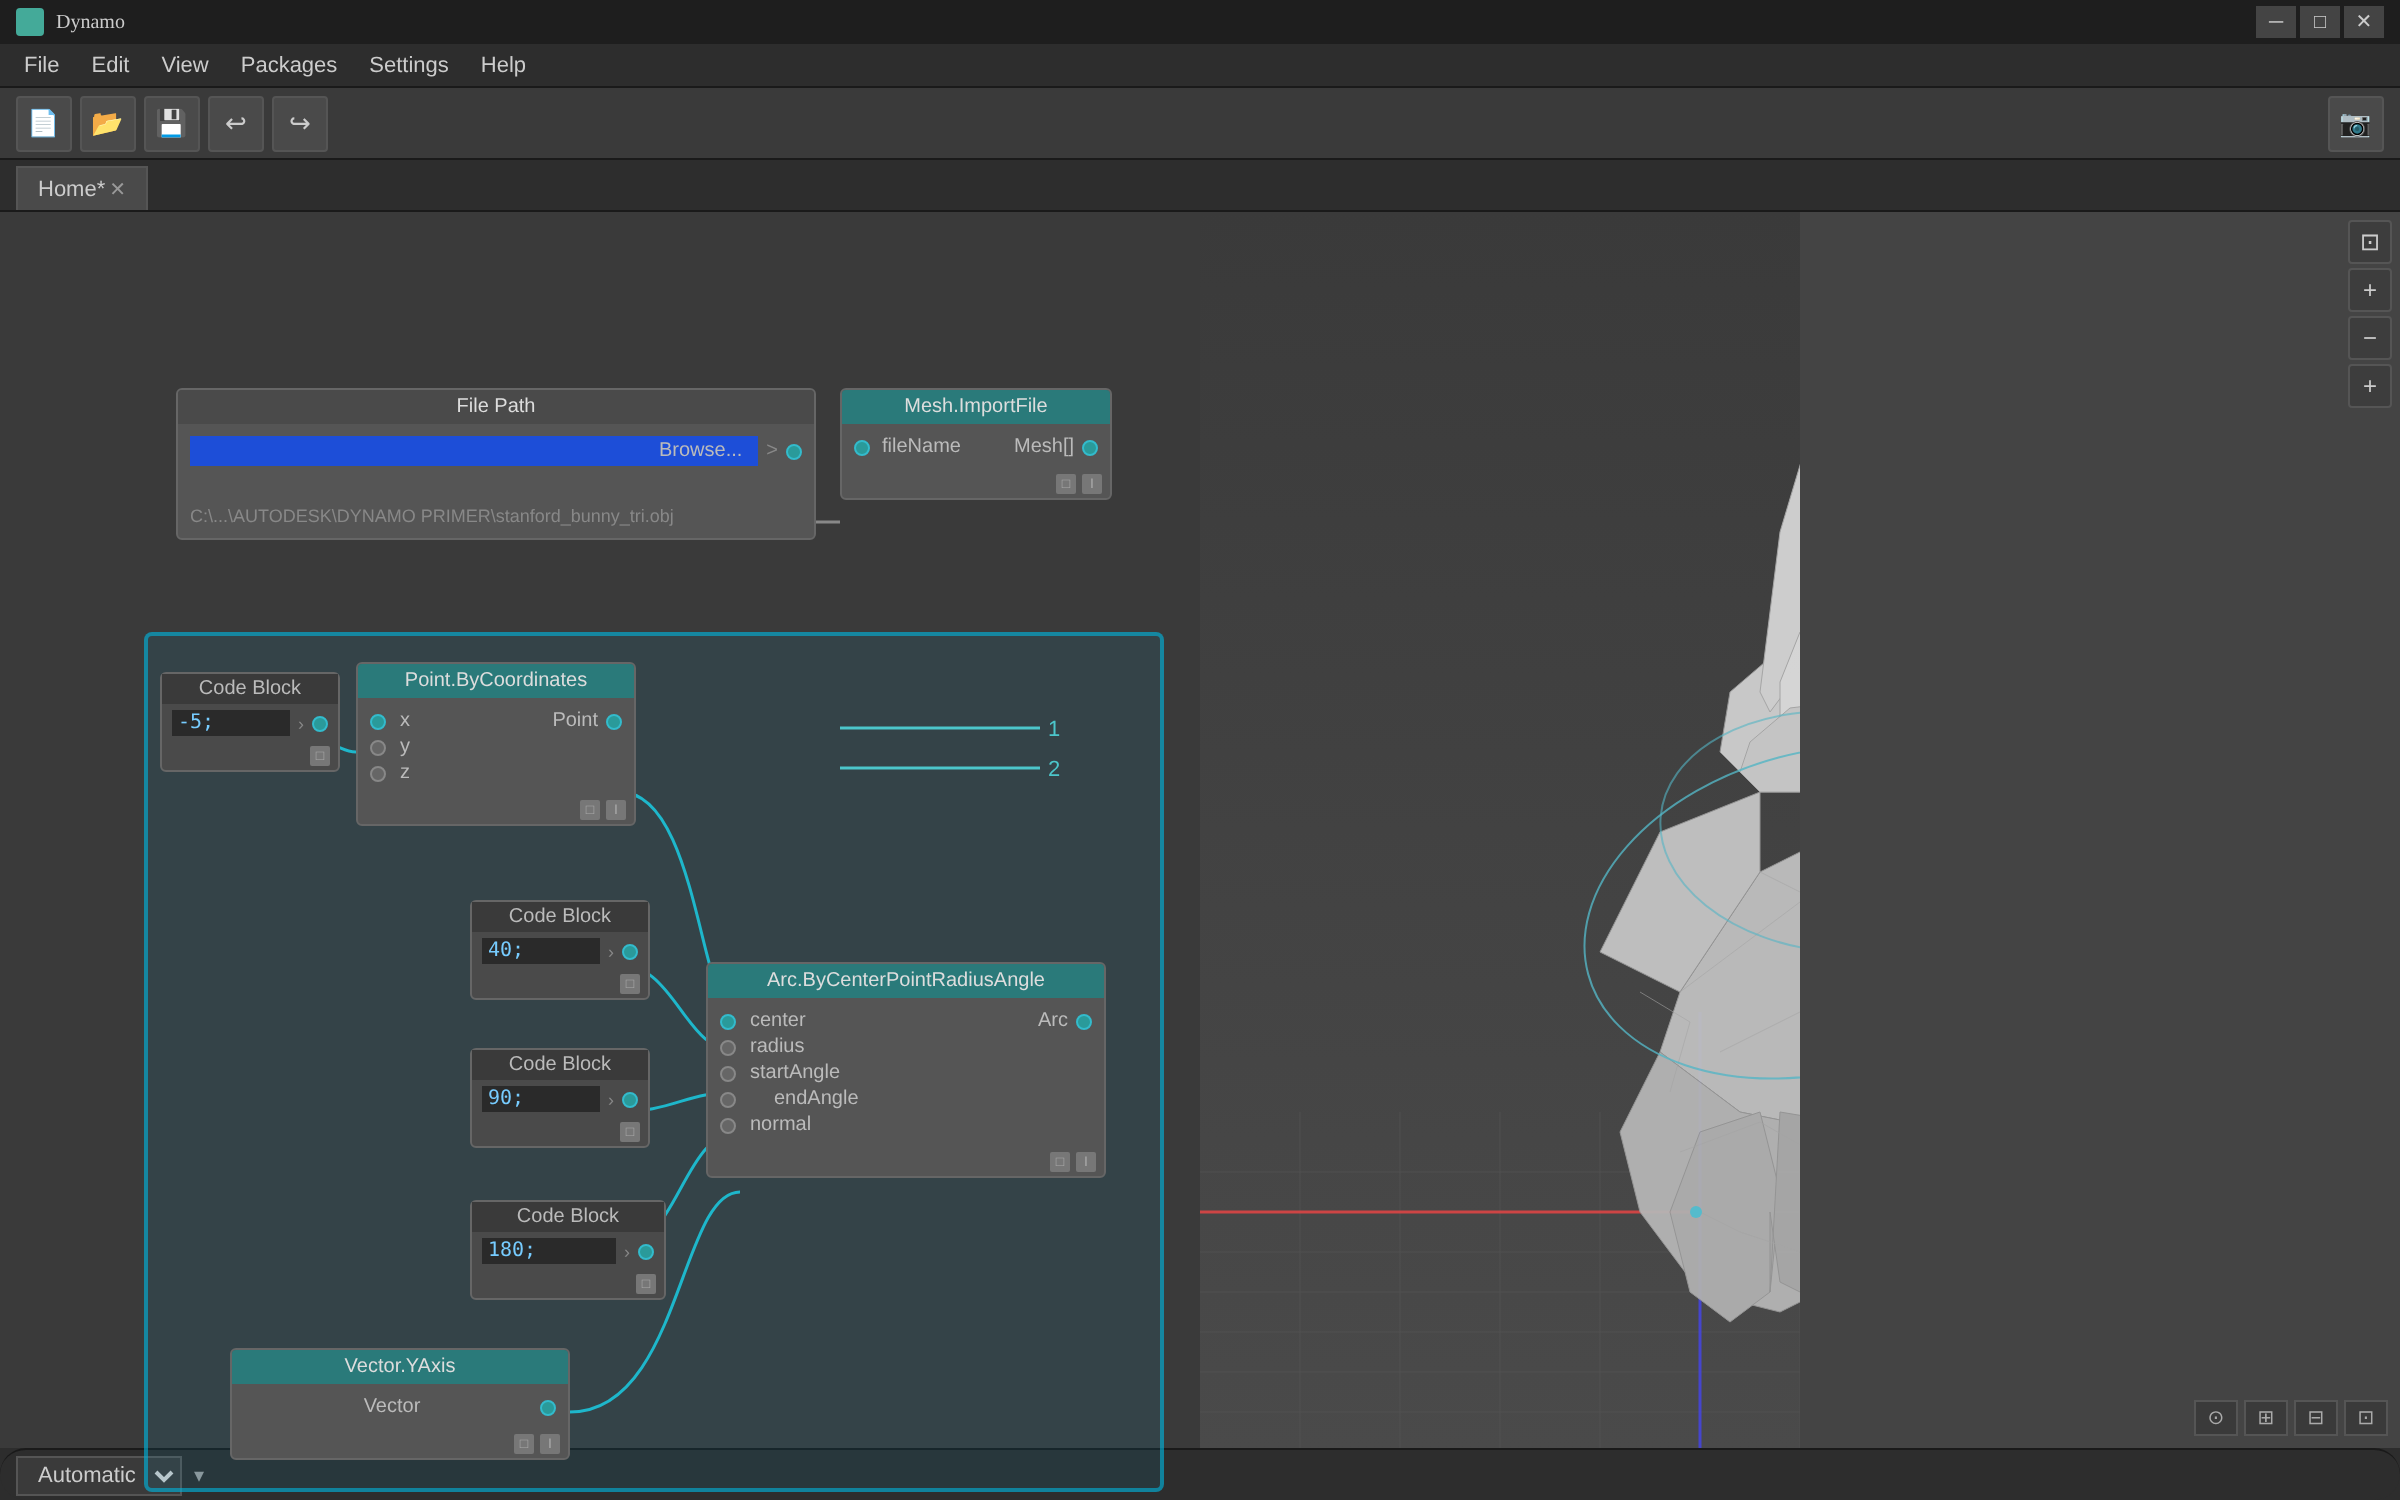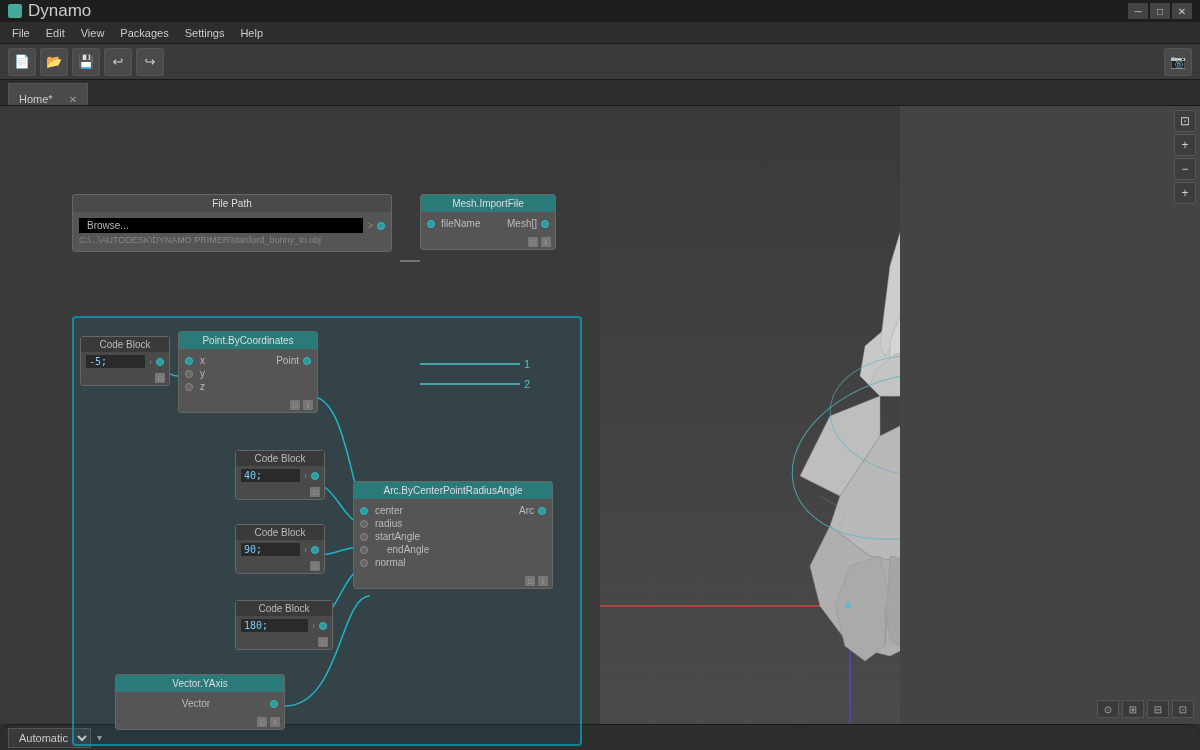--- a/index.html
+++ b/index.html
@@ -9,21 +9,21 @@
     #title-bar {
       height: 22px;
       background: #1e1e1e;
       display: flex;
       align-items: center;
       padding: 0 8px;
       justify-content: space-between;
     }
     #title-bar-left { display: flex; align-items: center; gap: 6px; }
     #title-bar-icon { width: 14px; height: 14px; background: #4a9; border-radius: 2px; }
-    #title-bar-title { color: #ccc; font-size: 17px; }
+    #title-bar-title { color: #ccc; font-size: 10px; font-family: Liberation Serif, serif; }
     #title-bar-controls { display: flex; gap: 2px; }
     .title-btn { width: 20px; height: 16px; background: #444; border: none; color: #ccc; font-size: 10px; cursor: pointer; display: flex; align-items: center; justify-content: center; }
 
     
     #menu-bar {
       height: 22px;
       background: #2d2d2d;
       display: flex;
       align-items: center;
       padding: 0 4px;
@@ -58,21 +58,21 @@
       align-items: flex-end;
       padding-left: 8px;
       border-bottom: 1px solid #1a1a1a;
     }
     .tab {
       height: 22px;
       background: #3c3c3c;
       border: 1px solid #555;
       border-bottom: none;
       padding: 0 10px;
-      display: flex; align-items: flex-end; gap: 16px;
+      display: flex; align-items: center; gap: 2px;
       color: #ccc; font-size: 11px; cursor: pointer;
     }
     .tab.active { background: #4a4a4a; }
     .tab-close { color: #999; font-size: 10px; cursor: pointer; }
 
     
     #main-area {
       height: calc(750px - 22px - 22px - 36px - 26px - 26px);
       display: flex;
       position: relative;
@@ -190,21 +190,21 @@
       left: 72px; top: 210px;
       width: 510px; height: 430px;
       background: rgba(0, 150, 200, 0.1);
       border: 2px solid rgba(0, 180, 220, 0.6);
       border-radius: 4px;
     }
 
     
     #file-path-node {
       position: absolute;
-      left: 72px; top: 88px;
+      left: 88px; top: 88px;
       width: 320px;
       background: #555;
       border: 1px solid #666;
       border-radius: 3px;
     }
 
     
     #mesh-import-node {
       position: absolute;
       left: 420px; top: 88px;
@@ -347,25 +347,25 @@
 
       <path d="M 285 600 C 340 600, 340 490, 370 490" stroke="#2bc" stroke-width="1.5" fill="none"></path>
 
       <path d="M 155 265 C 170 265, 170 270, 178 270" stroke="#2bc" stroke-width="1.5" fill="none"></path>
     </svg>
 
     <div id="file-path-node">
       <div class="node-header">File Path</div>
       <div class="node-body">
         <div class="node-row">
-          <span style="flex:1;text-align:left;background:#000000;padding:2px 8px;font-size:10px;color:#bbb;">Browse...</span>
+          <span style="flex:1;text-align:right;background:#1d4ed8;padding:2px 8px;font-size:10px;color:#bbb;">Browse...</span>
           <span style="padding:0 4px;color:#888;">&gt;</span>
           <div class="port-out teal"></div>
         </div>
-        <div class="node-row" style="font-size:9px;color:#888;margin-top:2px;text-align:right;">
+        <div class="node-row" style="font-size:9px;color:#888;margin-top:20px;text-align:right;">
           <span>C:\...\AUTODESK\DYNAMO PRIMER\stanford_bunny_tri.obj</span>
         </div>
       </div>
     </div>
 
     <div id="mesh-import-node">
       <div class="node-header teal">Mesh.ImportFile</div>
       <div class="node-body">
         <div class="node-row">
           <div class="port-in teal"></div>

